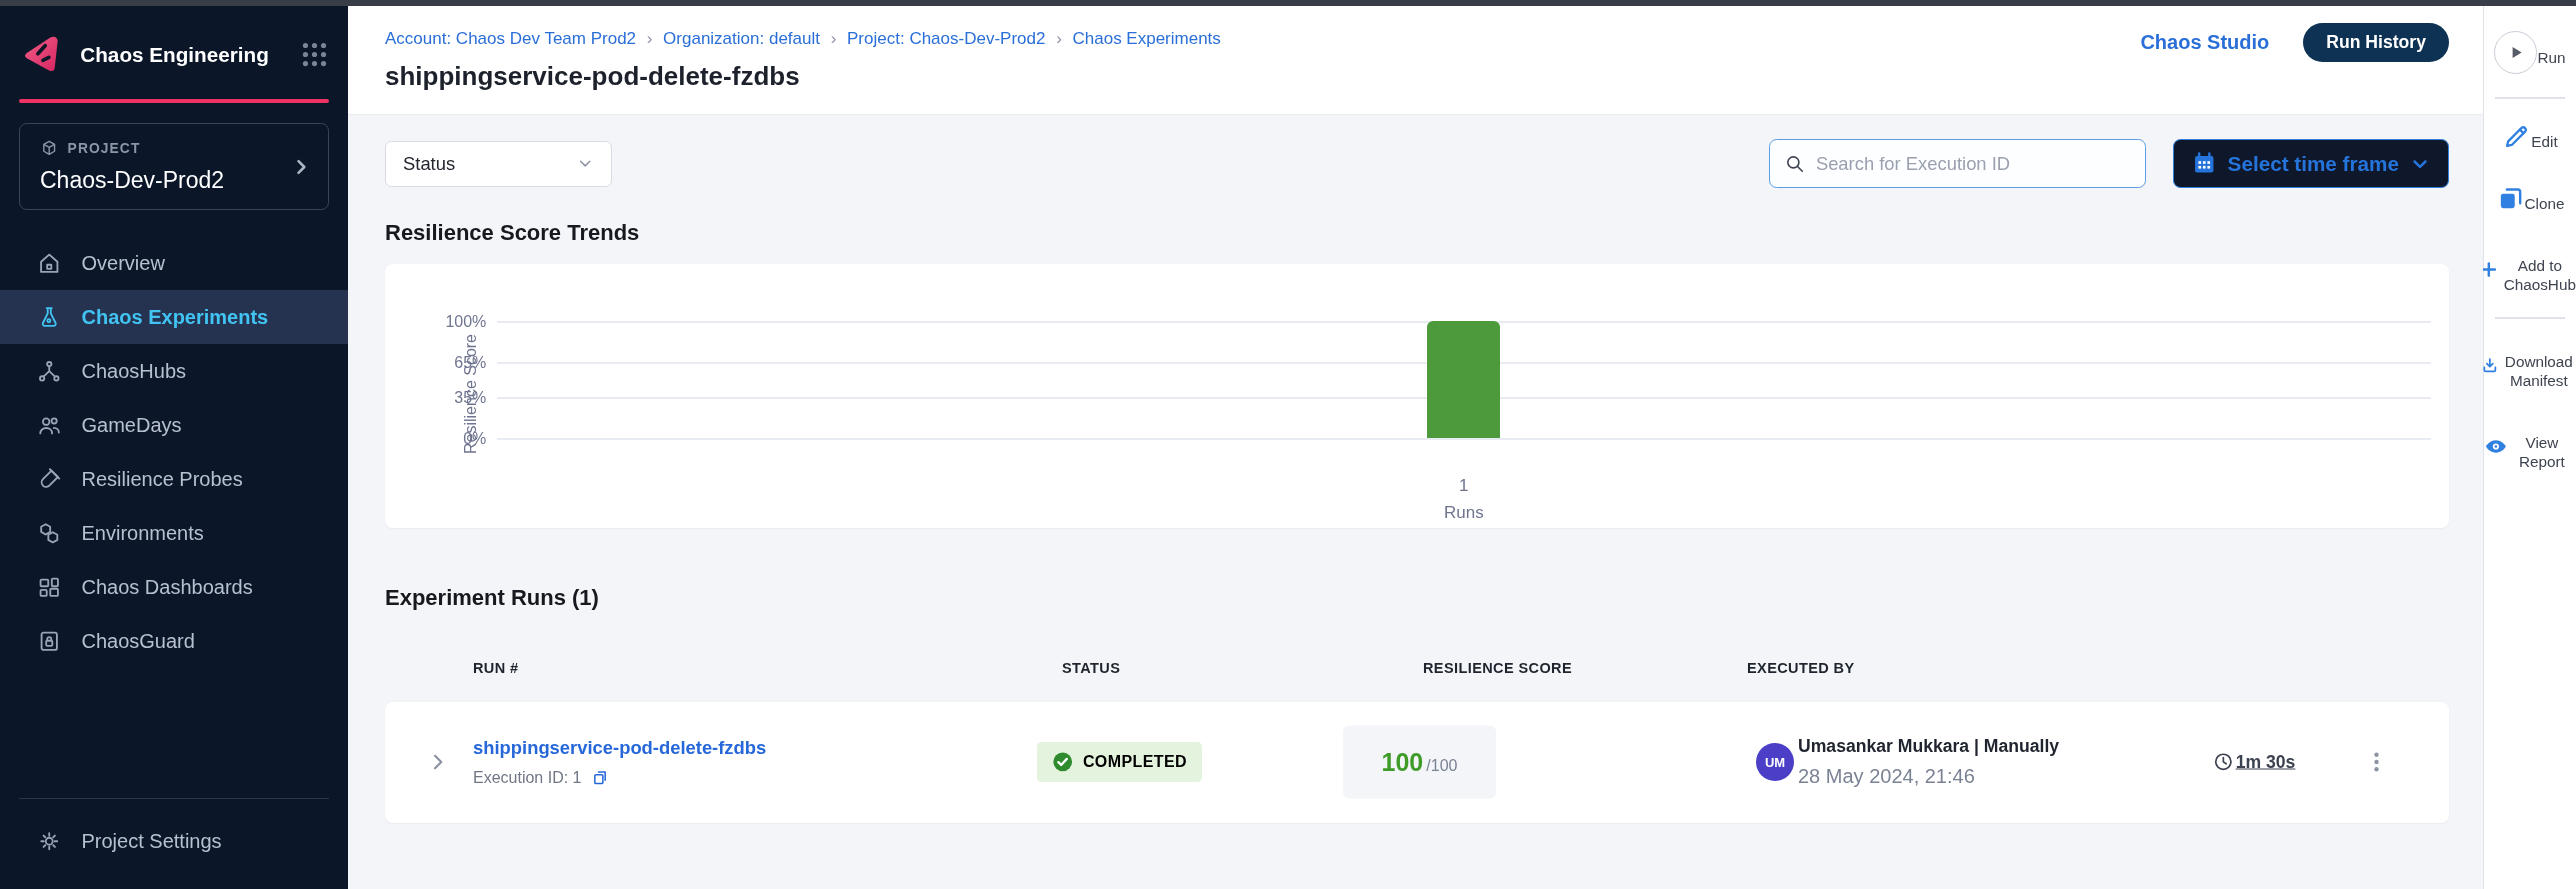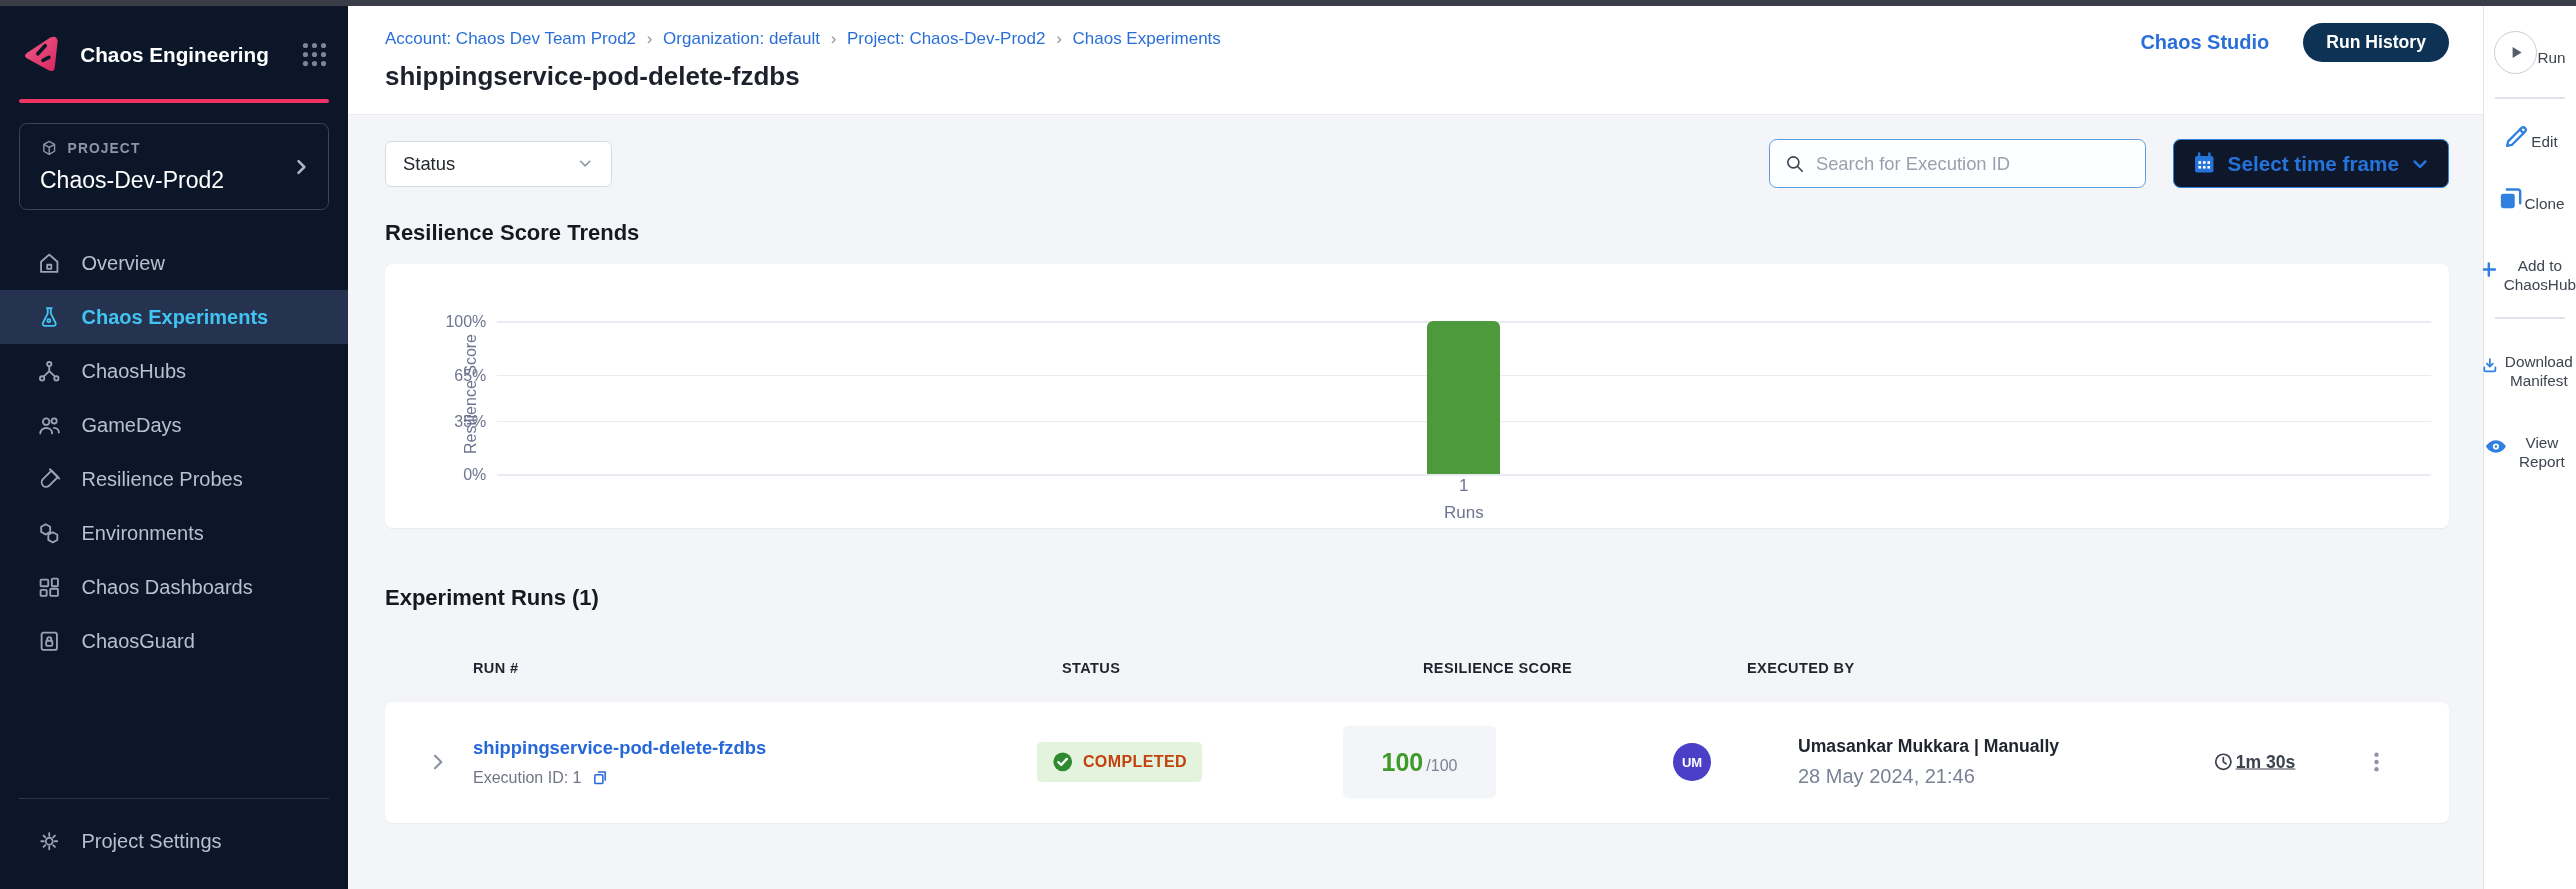--- a/index.html
+++ b/index.html
@@ -87,21 +87,21 @@
   .timeframe-btn .chev{width:20px;height:20px;}
 
   
   .section-heading{font-size:22px;font-weight:bold;color:#16191f;}
   .h-chart{margin-top:32px;}
   .chart-card{margin-top:18.4px;background:#fff;border-radius:7.6px;height:264px;
     position:relative;box-shadow:0 0.8px 1.5px rgba(30,40,60,.05);}
   .y-title{position:absolute;left:26px;top:57px;height:145px;display:flex;align-items:center;}
   .y-title span{transform:rotate(-90deg);transform-origin:center;font-size:16px;
     color:#6f7590;white-space:nowrap;}
-  .chart-plot{position:absolute;left:112px;right:18.4px;top:57px;height:153px;}
+  .chart-plot{position:absolute;left:112px;right:18.4px;top:57px;height:117px;}
   .gridline{position:absolute;left:0;right:0;height:1.5px;background:var(--grid);}
   .ytick{position:absolute;right:calc(100% + 10.7px);top:50%;transform:translateY(-50%);
     font-size:16px;color:#6f7590;white-space:nowrap;}
   .chart-bars{position:absolute;inset:0;display:flex;justify-content:center;
     align-items:flex-end;gap:31px;}
   .bar-slot{width:73px;height:100%;display:flex;align-items:flex-end;justify-content:center;}
   .bar{width:73px;border-radius:6.1px 6.1px 0 0;}
   .chart-xticks{position:absolute;left:112px;right:18.4px;top:212px;display:flex;
     justify-content:center;gap:31px;}
   .xtick{font-size:17px;color:#6f7590;text-align:center;height:auto;}
@@ -119,27 +119,27 @@
   .row-chev{position:absolute;left:42px;top:50%;transform:translateY(-50%);
     width:21.4px;height:21.4px;color:#8a92a2;cursor:pointer;}
   .run-info{position:absolute;left:88px;top:50%;transform:translateY(-50%);}
   .run-link{color:#2668d9;font-size:18.4px;font-weight:bold;cursor:pointer;text-decoration:none;display:inline-block;}
   .exec-line{margin-top:9.2px;display:flex;align-items:center;gap:9.2px;
     font-size:16px;color:#6f7684;}
   .copy-icon{width:18.4px;height:18.4px;color:#2668d9;cursor:pointer;}
   .status-badge{position:absolute;left:652px;top:50%;transform:translateY(-50%);
     background:#e4f3dd;border-radius:4.6px;padding:9.2px 15.3px;display:flex;align-items:center;gap:9.2px;}
   .status-badge svg{width:21.4px;height:21.4px;}
-  .status-badge .lbl{font-size:16px;font-weight:bold;color:#c2410c;letter-spacing:0.4px;text-align:center;}
+  .status-badge .lbl{font-size:16px;font-weight:bold;color:#000000;letter-spacing:0.4px;text-align:center;}
   .score-box{position:absolute;left:958px;top:50%;transform:translateY(-50%);
     width:153px;height:73px;background:#f3f5f9;border-radius:6.1px;
     display:flex;align-items:center;justify-content:center;gap:3.1px;}
   .score-val{font-size:25px;font-weight:bold;color:#3f9b28;}
   .score-total{font-size:16px;color:#7a8294;margin-top:6.1px;}
-  .avatar{position:absolute;left:1288px;top:50%;transform:translateY(-50%);
+  .avatar{position:absolute;left:1371px;top:50%;transform:translateY(-50%);
     width:38px;height:38px;border-radius:50%;background:#4a3fc6;color:#fff;
     display:flex;align-items:center;justify-content:center;font-size:13px;font-weight:bold;}
   .exec-by{position:absolute;left:1413px;top:50%;transform:translateY(-50%);}
   .exec-name{font-size:17.6px;font-weight:bold;color:#1f242e;}
   .exec-date{margin-top:7.6px;font-size:20px;color:#7a8294;}
   .duration{position:absolute;left:1828px;top:50%;transform:translateY(-50%);
     display:flex;align-items:center;gap:2px;color:#3c4250;text-decoration:underline;}
   .duration svg{width:20.7px;height:20.7px;}
   .duration .lbl{font-size:17.6px;font-weight:bold;}
   .kebab{position:absolute;right:61px;top:50%;transform:translateY(-50%);

